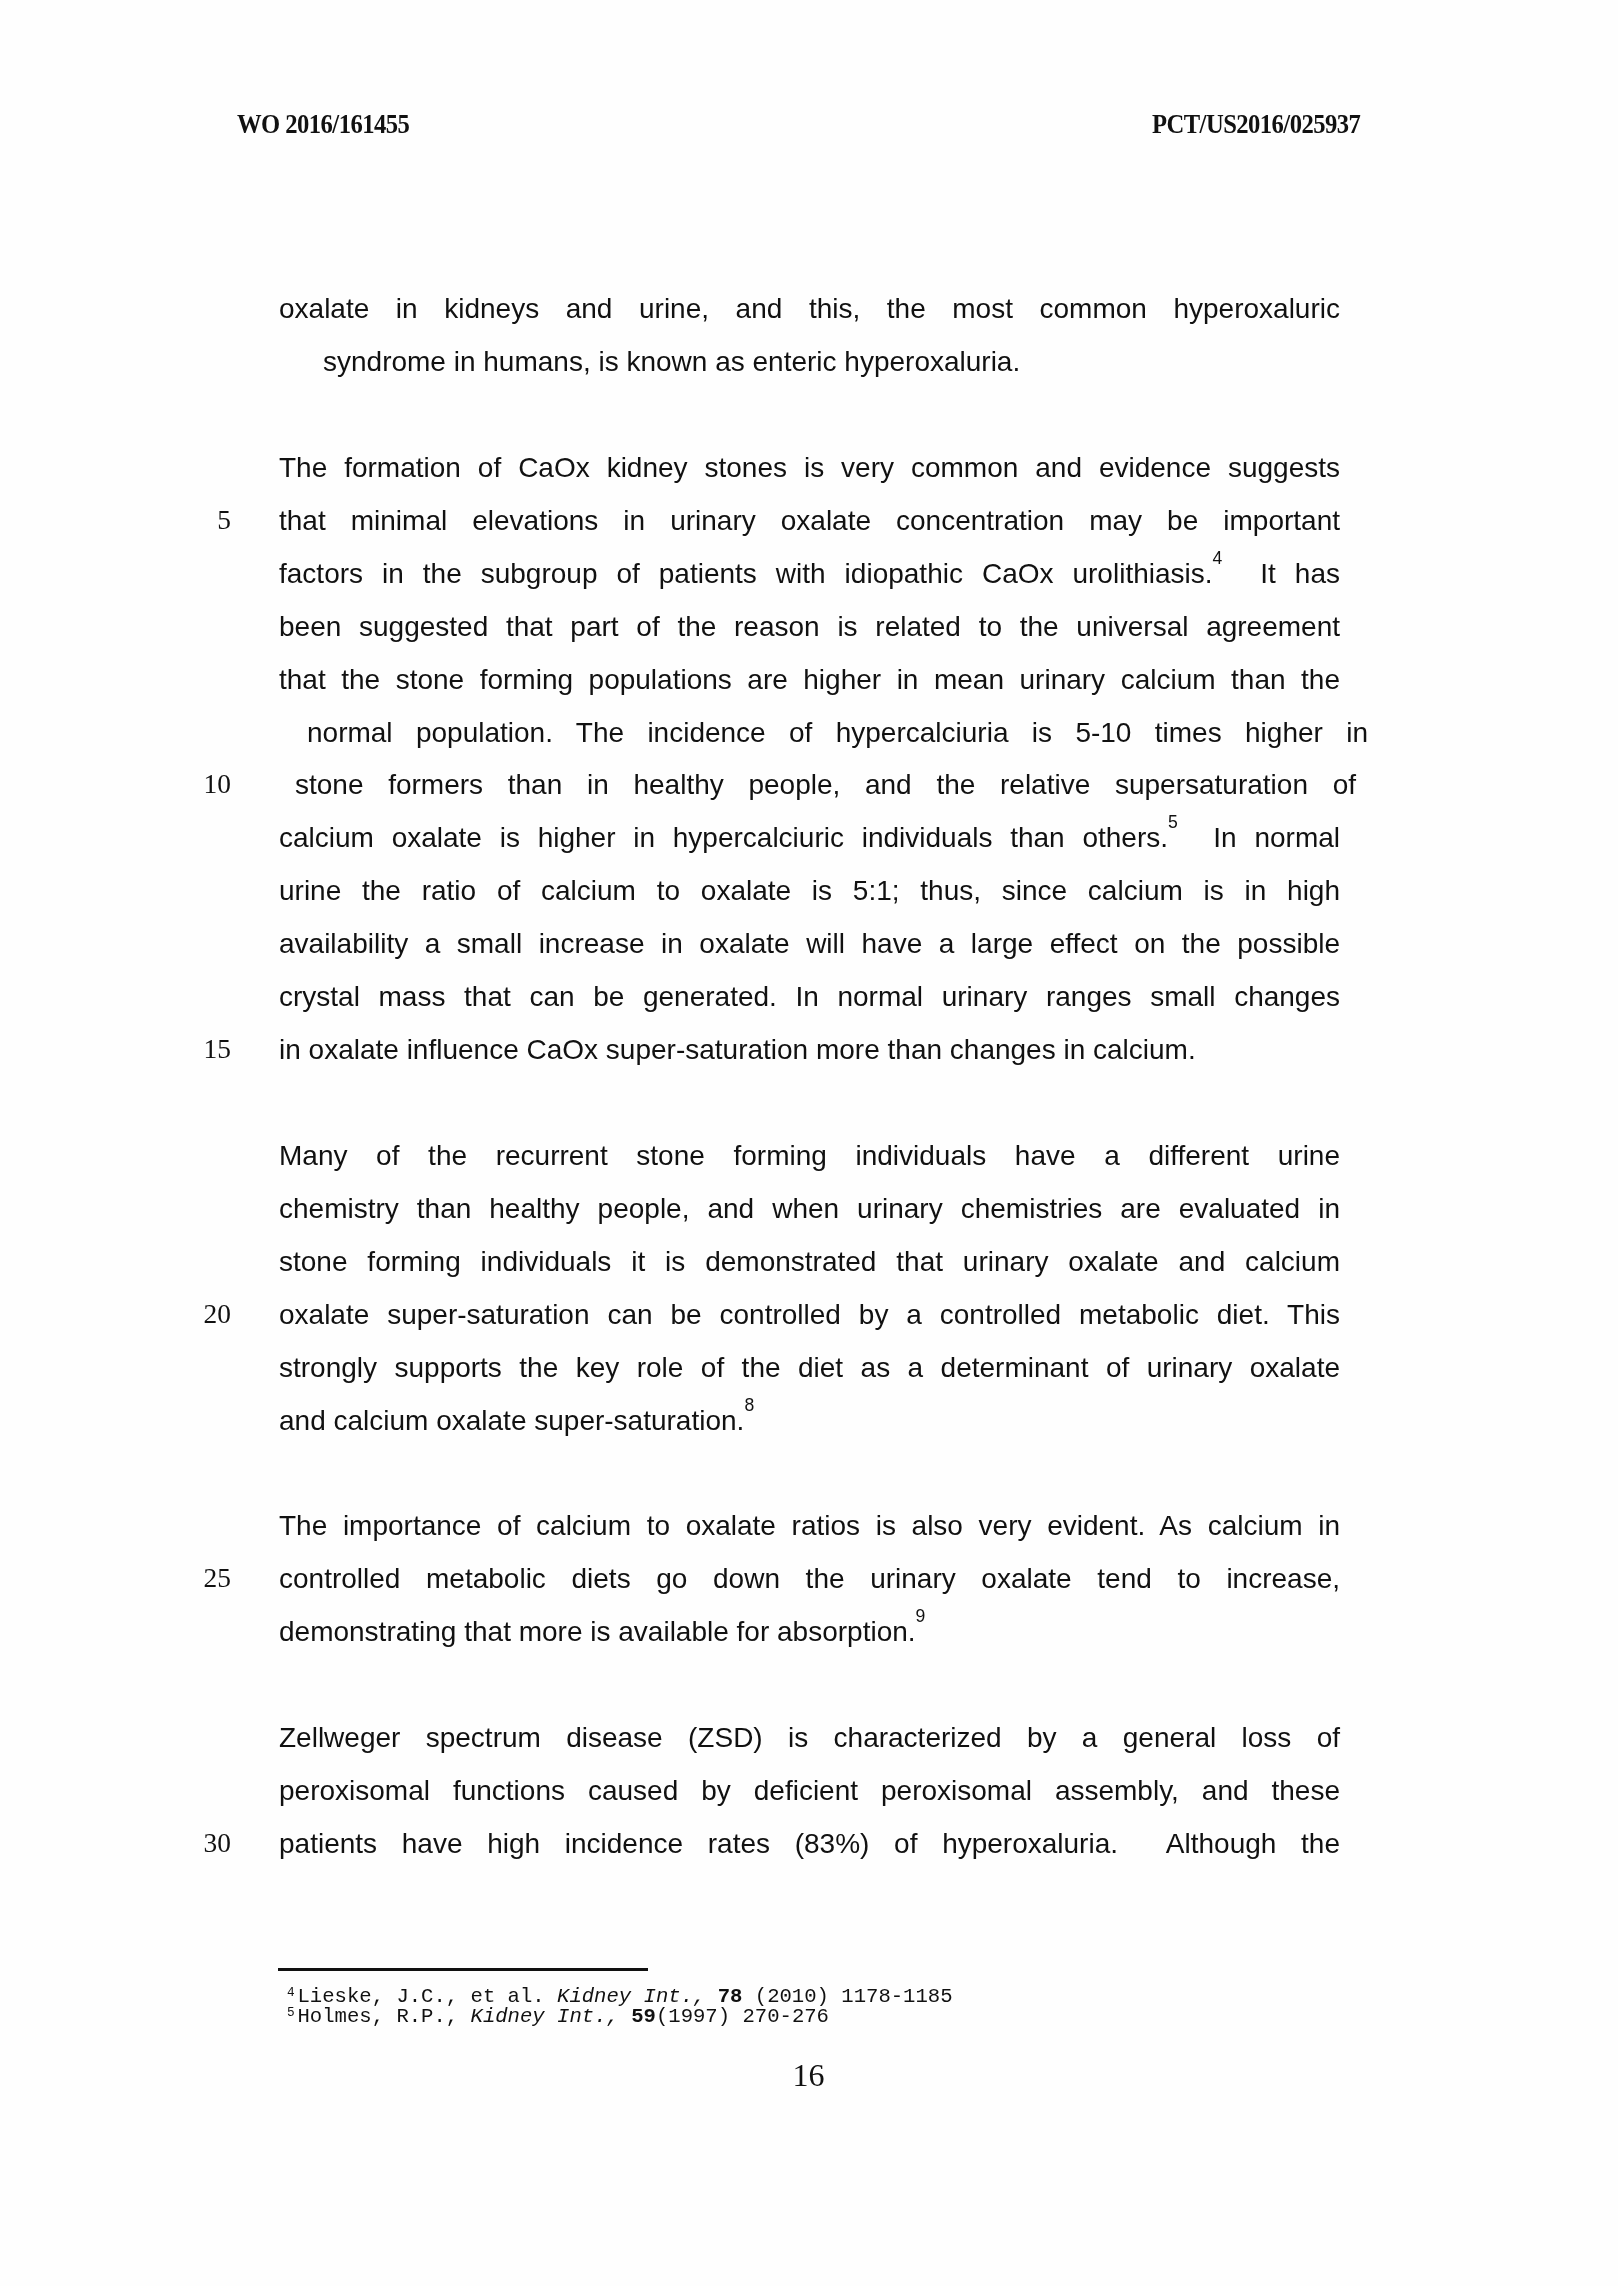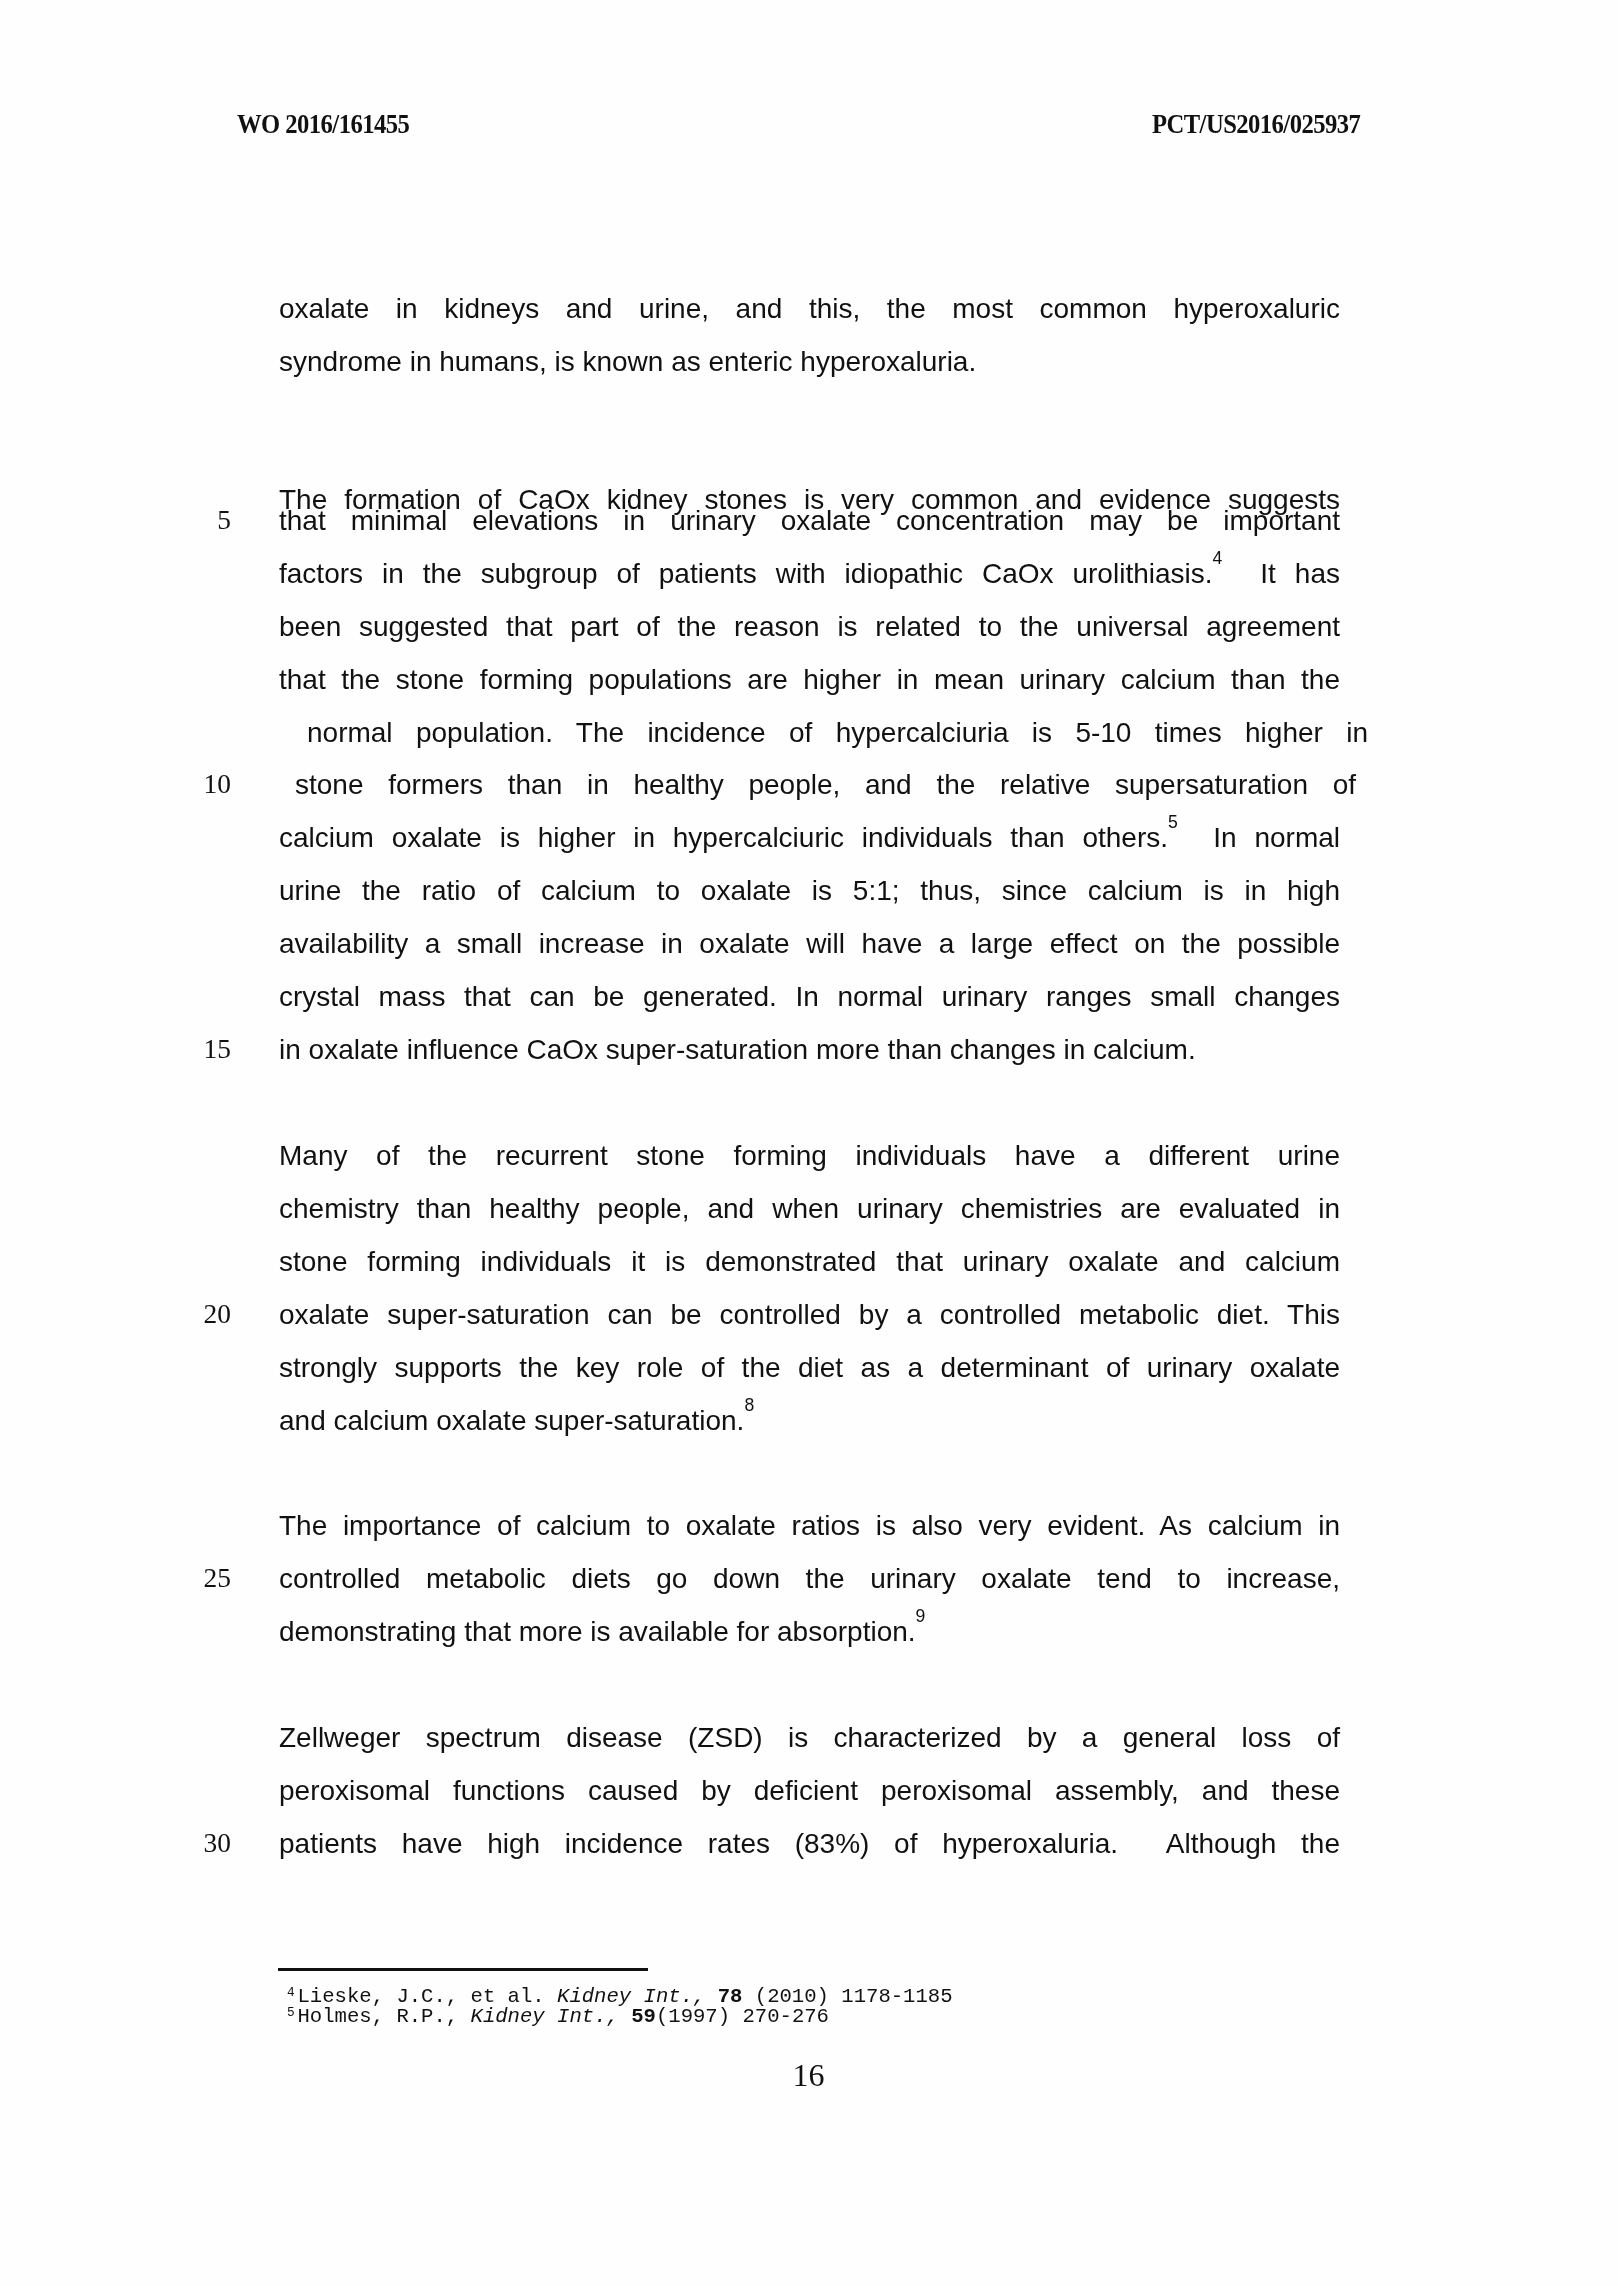--- a/index.html
+++ b/index.html
@@ -43,24 +43,24 @@
 </style>
 </head>
 <body>
 
 <div id="hdr-left" class="hdr">WO 2016/161455</div>
 <div id="hdr-right" class="hdr">PCT/US2016/025937</div>
 
 <div id="body-text">
     <div>
       <div class="line" style="top: 289px;"><span>oxalate in kidneys and urine, and this, the most common hyperoxaluric</span></div>
-      <div class="line last" style="top: 342px;"><span>syndrome in humans, is known as enteric hyperoxaluria.</span></div>
+      <div class="line last" style="top: 342px; margin-left: 44px;"><span>syndrome in humans, is known as enteric hyperoxaluria.</span></div>
     </div>
     <div>
-      <div class="line" style="top: 448px; margin-top: 32px;"><span>The formation of CaOx kidney stones is very common and evidence suggests</span></div>
+      <div class="line" style="top: 448px;"><span>The formation of CaOx kidney stones is very common and evidence suggests</span></div>
       <div class="line" style="top: 501px;"><span>that minimal elevations in urinary oxalate concentration may be important</span></div>
       <div class="line" style="top: 554px;"><span>factors in the subgroup of patients with idiopathic CaOx urolithiasis.</span><sup>4</sup><span>&nbsp; It has</span></div>
       <div class="line" style="top: 607px;"><span>been suggested that part of the reason is related to the universal agreement</span></div>
       <div class="line" style="top: 660px;"><span>that the stone forming populations are higher in mean urinary calcium than the</span></div>
       <div class="line" style="top: 713px; margin-left: 28px;"><span>normal population. The incidence of hypercalciuria is 5-10 times higher in</span></div>
       <div class="line" style="top: 765px; margin-left: 16px;"><span>stone formers than in healthy people, and the relative supersaturation of</span></div>
       <div class="line" style="top: 818px;"><span>calcium oxalate is higher in hypercalciuric individuals than others.</span><sup>5</sup><span>&nbsp; In normal</span></div>
       <div class="line" style="top: 871px;"><span>urine the ratio of calcium to oxalate is 5:1; thus, since calcium is in high</span></div>
       <div class="line" style="top: 924px;"><span>availability a small increase in oxalate will have a large effect on the possible</span></div>
       <div class="line" style="top: 977px;"><span>crystal mass that can be generated. In normal urinary ranges small changes</span></div>

